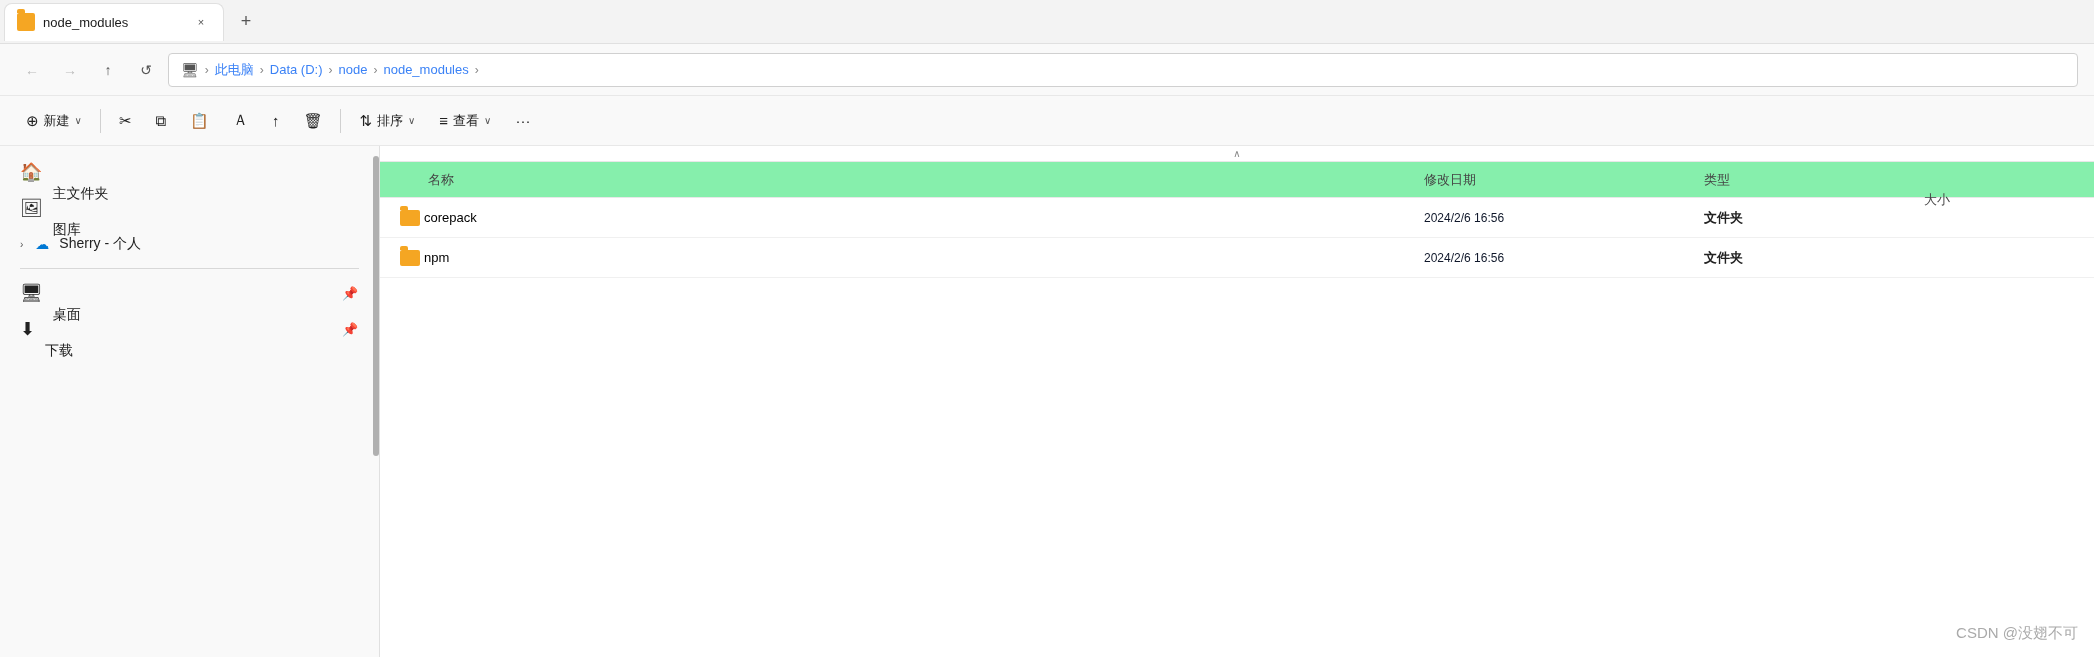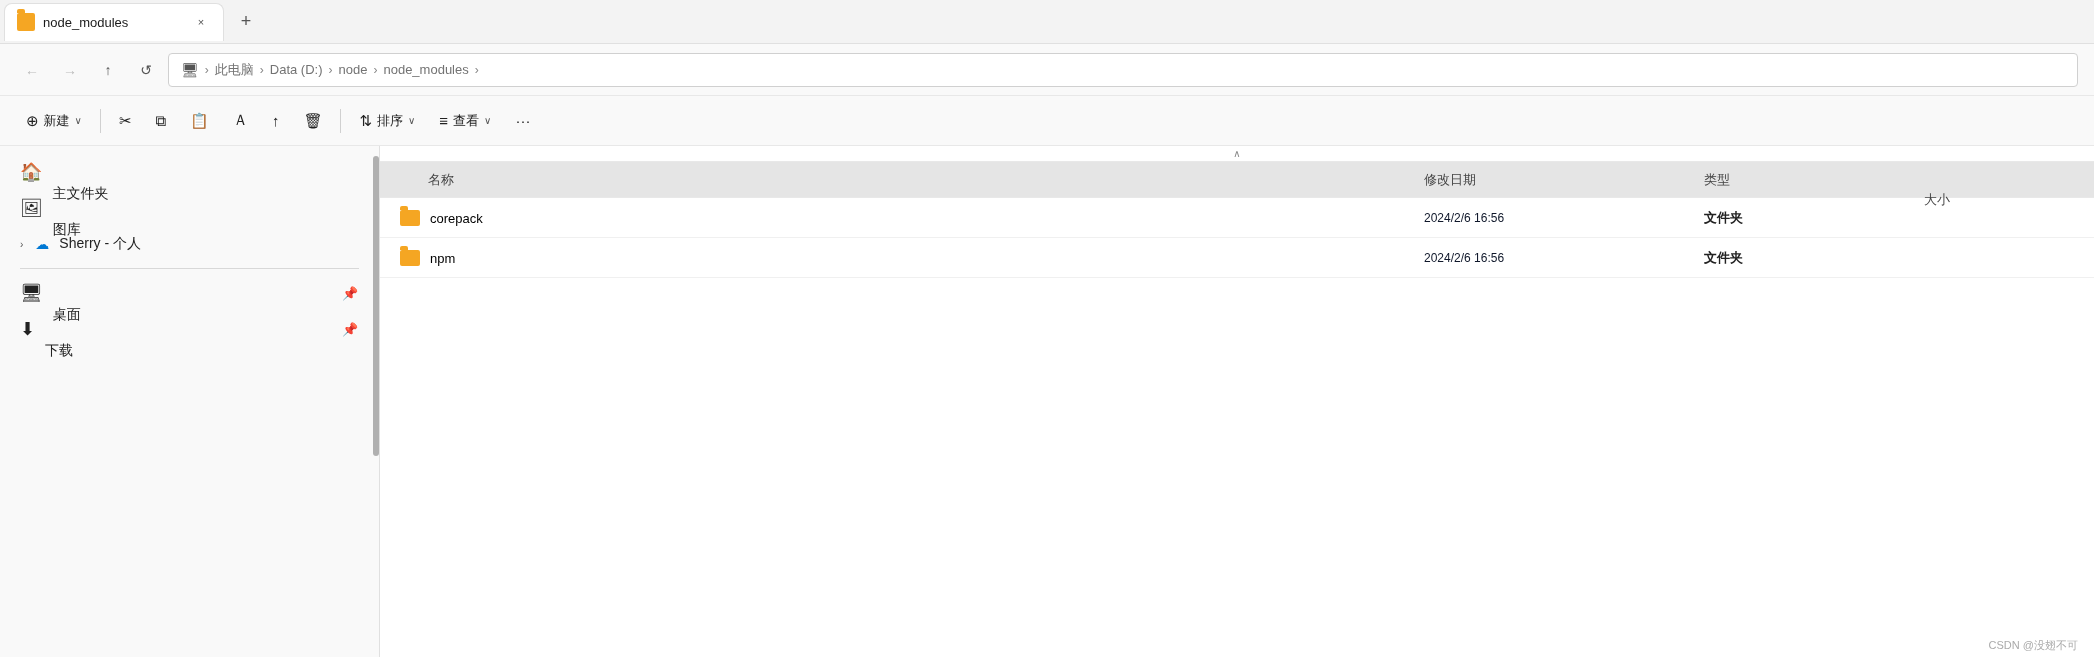--- a/index.html
+++ b/index.html
@@ -119,21 +119,21 @@
       padding: 0 12px;
       gap: 6px;
       font-size: 13px;
       color: #222;
     }
     .address-separator {
       color: #888;
       font-size: 12px;
     }
     .address-part {
-      color: #737373;
+      color: #3b82f6;
       cursor: pointer;
       text-align: right;
     }
     .address-computer-icon {
       font-size: 14px;
       color: #555;
     }
 
     
     .toolbar-row {
@@ -251,39 +251,39 @@
     .sort-caret {
       font-size: 10px;
       color: #888;
     }
     .file-header {
       display: flex;
       align-items: center;
       padding: 0 20px;
       height: 36px;
       border-bottom: 1px solid #e8e8e8;
-      background: #e5e5e5;
+      background: #86efac;
     }
     .col-name { flex: 1; font-size: 13px; color: #444; padding-left: 28px; }
     .col-date { width: 280px; font-size: 13px; color: #444; }
     .col-type { width: 220px; font-size: 13px; color: #444; }
     .col-size { width: 150px; font-size: 13px; color: #444; margin-top: 40px; }
     .file-row {
       display: flex;
       align-items: center;
       padding: 0 20px;
       height: 40px;
       cursor: pointer;
       border-bottom: 1px solid #f0f0f0;
     }
     .file-name-cell {
       flex: 1;
       display: flex;
-      align-items: flex-end;
-      gap: 10px;
+      align-items: center;
+      gap: 4px;
       font-size: 13px;
     }
     .file-folder-icon {
       width: 20px;
       height: 16px;
       background: #f5a623;
       border-radius: 2px;
       position: relative;
       flex-shrink: 0;
     }
@@ -297,23 +297,23 @@
       background: #f5a623;
       border-radius: 2px 2px 0 0;
     }
     .file-date { width: 280px; font-size: 12px; color: #0f172a; }
     .file-type { width: 220px; font-size: 13px; color: #222; font-weight: bold; }
     .file-size { width: 150px; font-size: 13px; color: #222; }
 
     
     .watermark {
       position: fixed;
-      bottom: 4px;
+      bottom: 14px;
       right: 16px;
-      font-size: 11px;
+      font-size: 15px;
       color: #aaa;
     }
   </style>
 </head>
 <body>
 
 <div class="tab-bar">
   <div class="tab-item">
     <div class="tab-folder-icon"></div>
     <span class="tab-title">node_modules</span>

